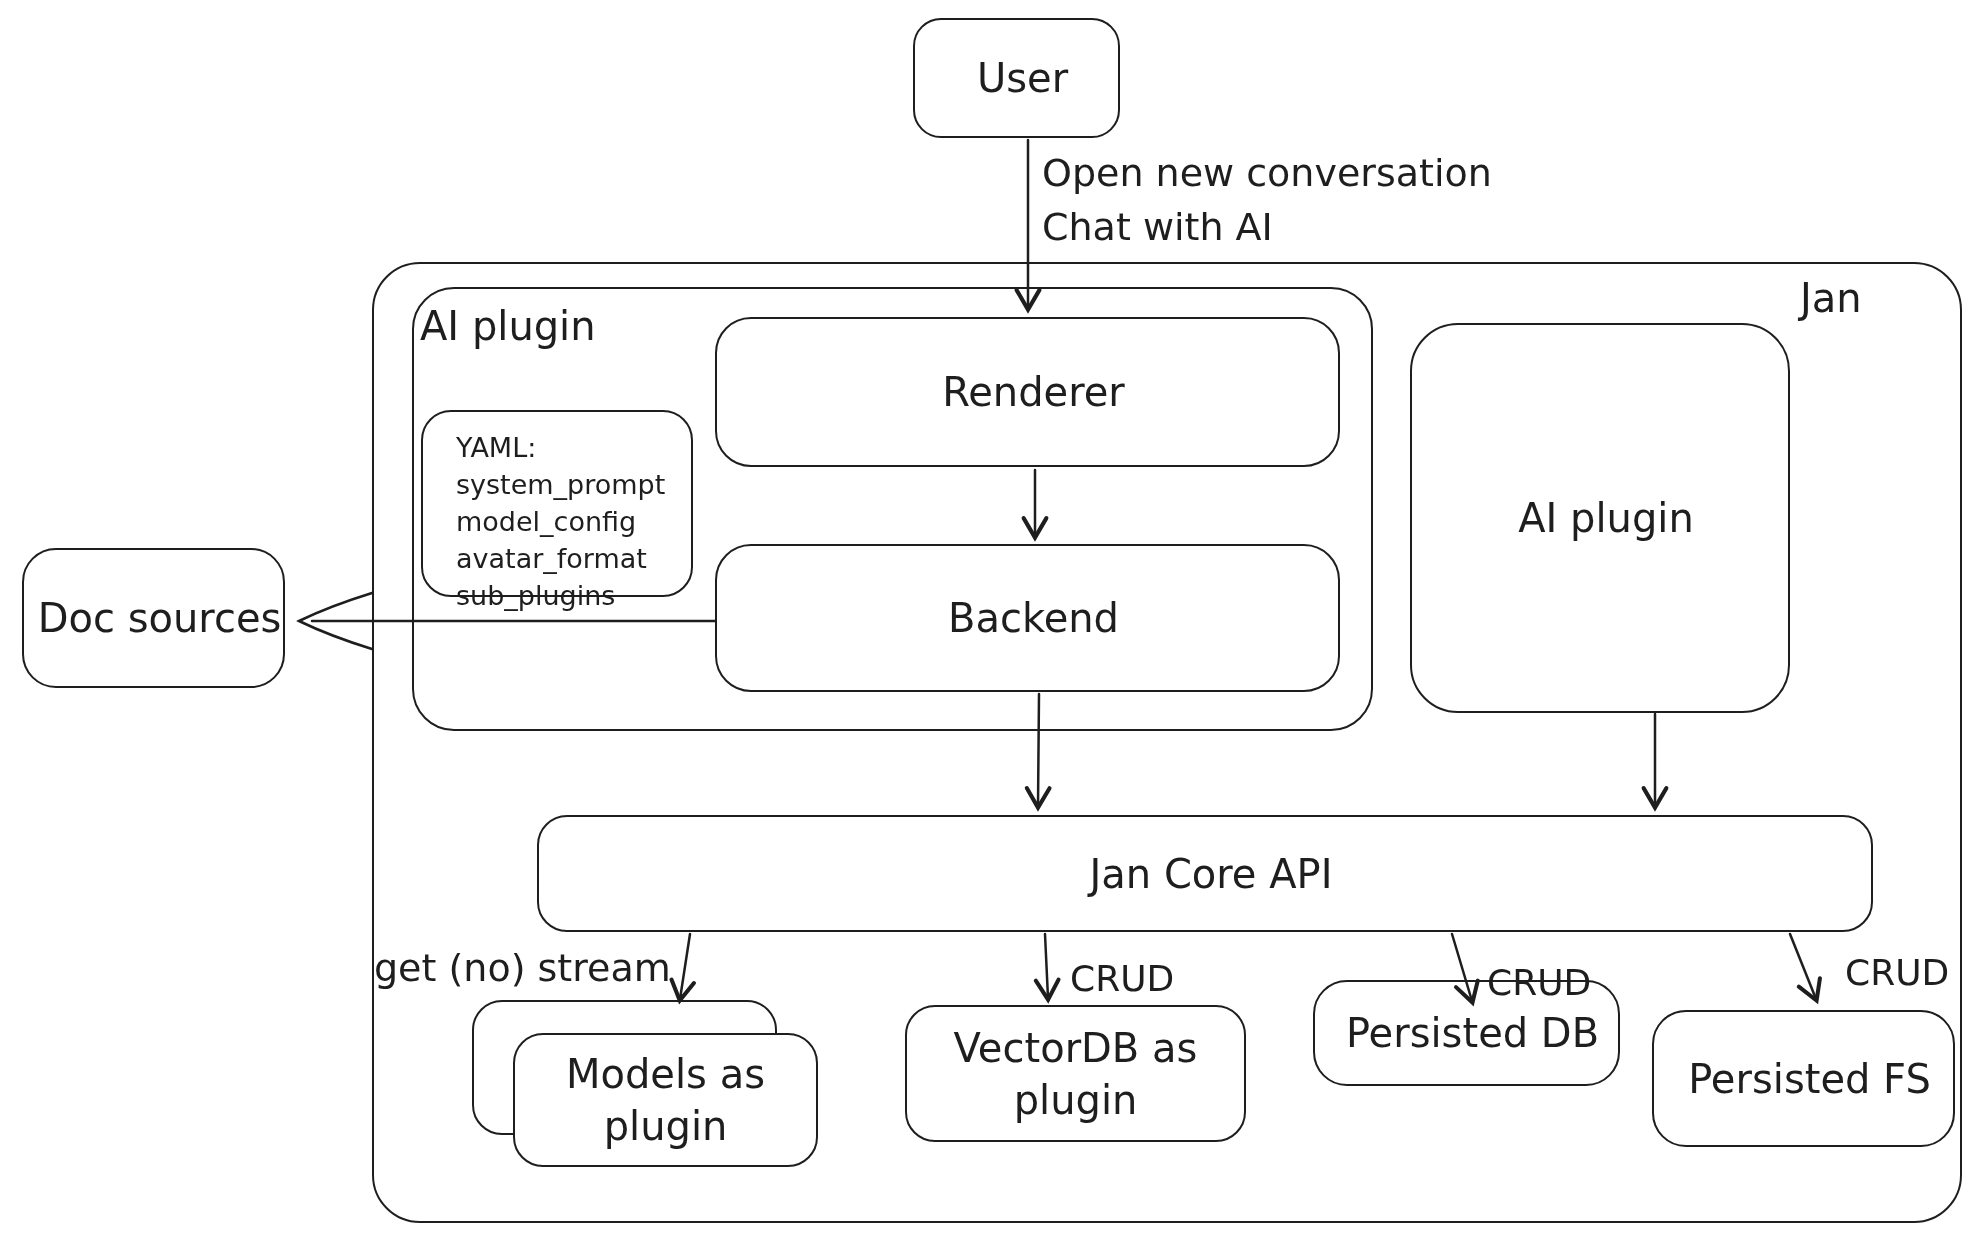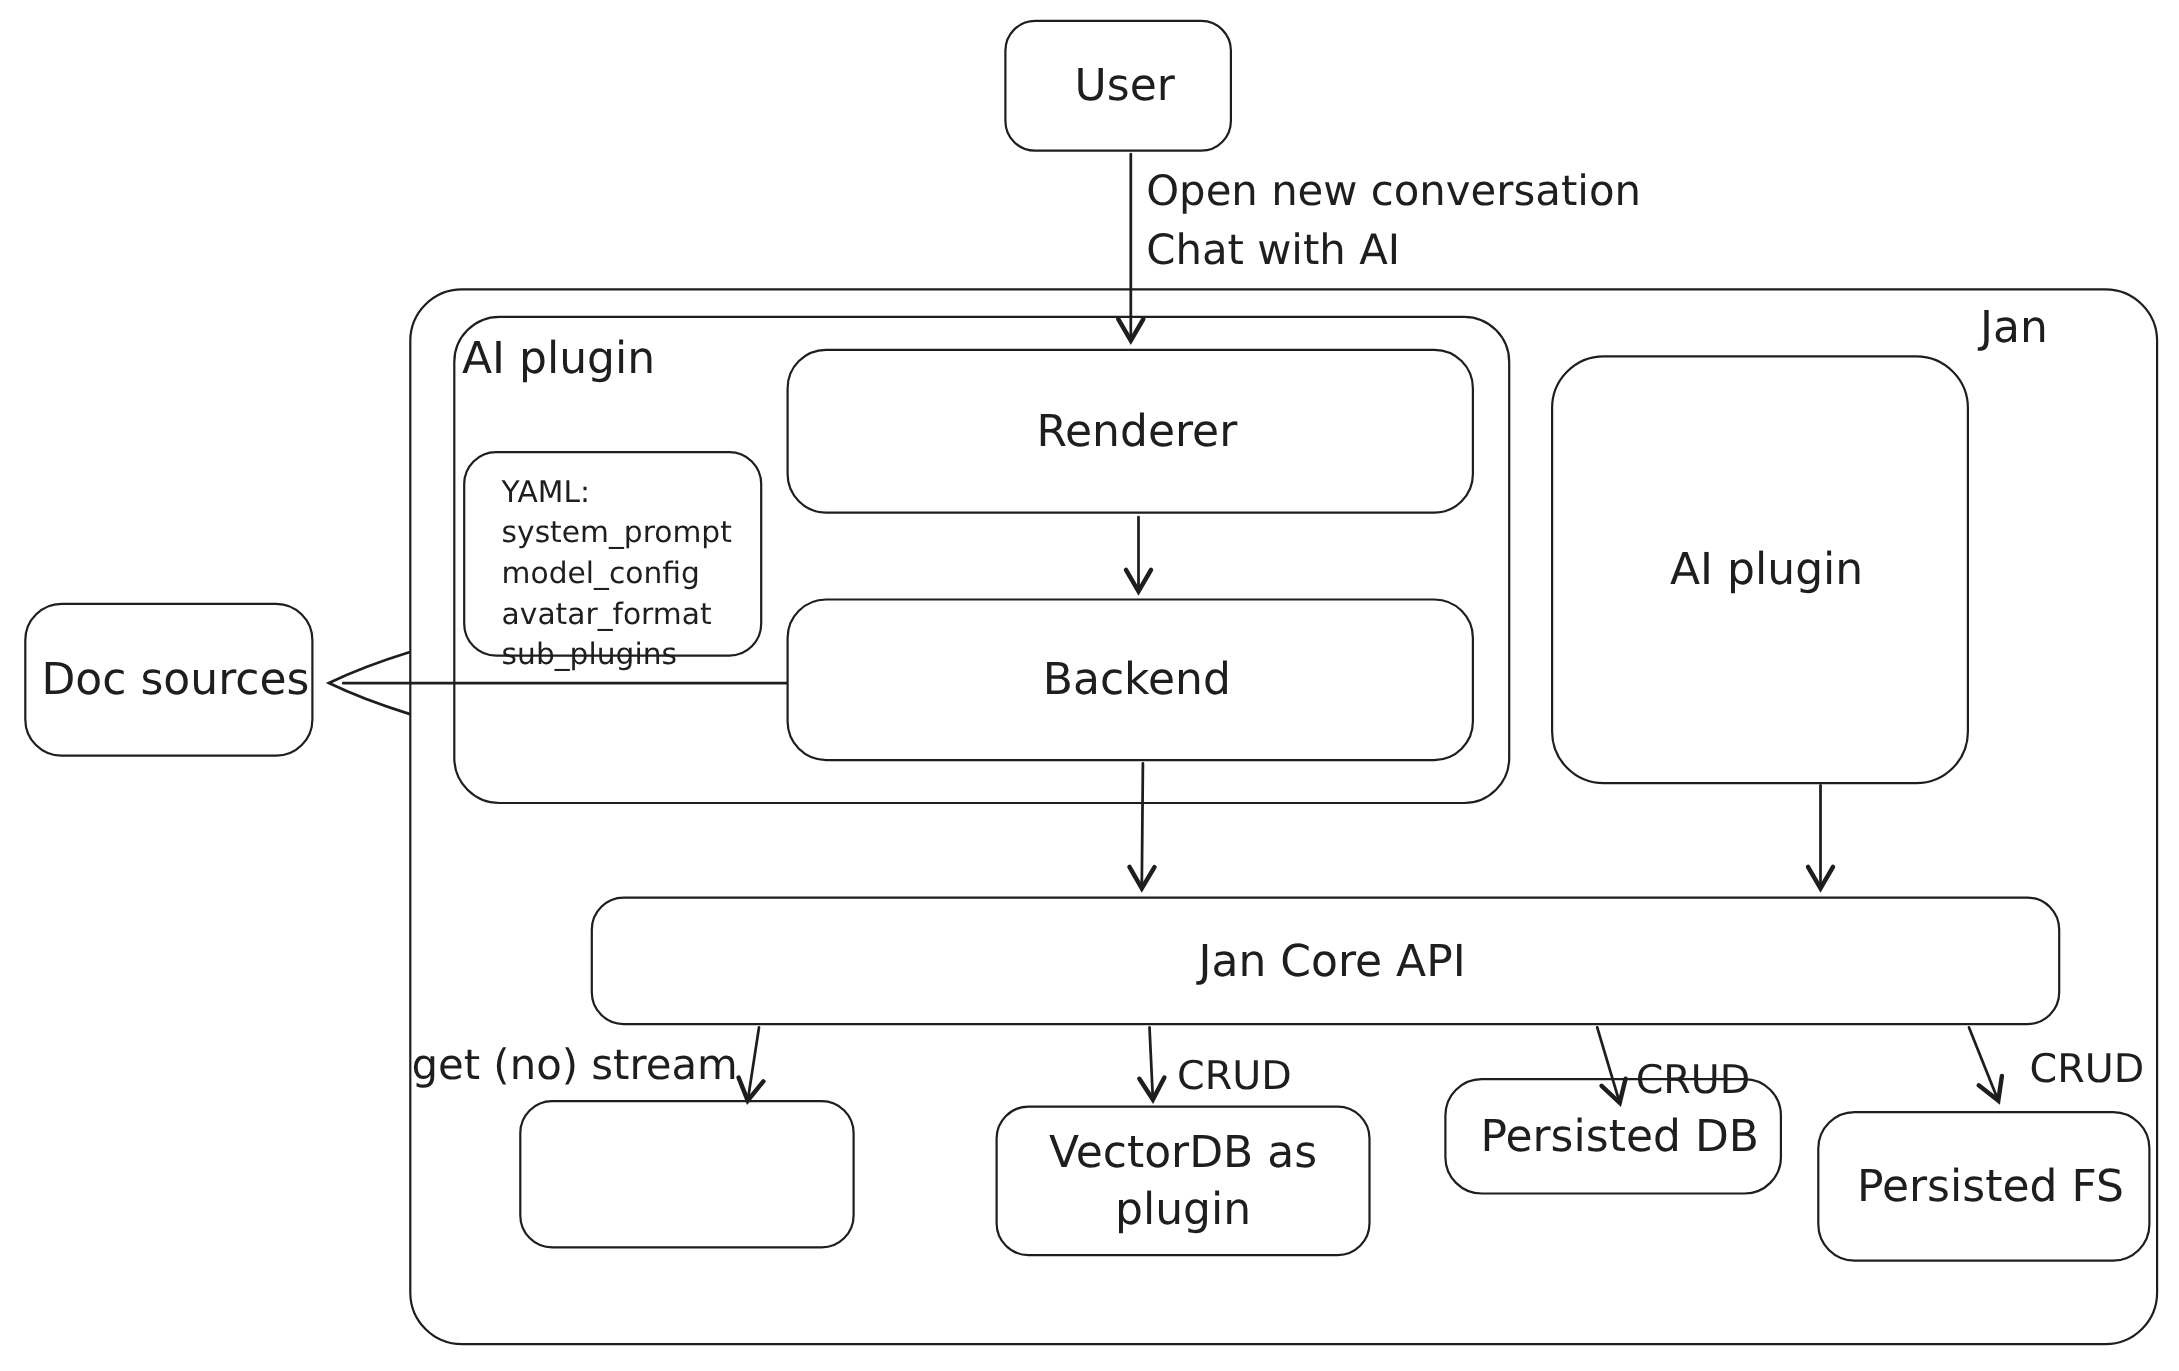--- a/index.html
+++ b/index.html
@@ -92,20 +92,23 @@
 
   <div class="box label-lg" style="left:537px;top:815px;width:1336px;height:117px;border-radius:30px;">
     <span>Jan Core API</span>
   </div>
 
   <div class="box label-lg" style="left:22px;top:548px;width:263px;height:140px;border-radius:34px;">
     <span>Doc sources</span>
   </div>
 
   <div class="box" style="left:472px;top:1000px;width:305px;height:135px;border-radius:30px;"></div>
+  <div class="box label-lg" style="left:513px;top:1033px;width:305px;height:134px;border-radius:30px;padding:0 24px;">
+    <span>Models as plugin</span>
+  </div>
 
   <div class="box label-lg" style="left:905px;top:1005px;width:341px;height:137px;border-radius:30px;padding:16px 20px;">
     <span>VectorDB as plugin</span>
   </div>
 
   <div class="box label-lg" style="left:1313px;top:980px;width:307px;height:106px;border-radius:34px;">
     <span>Persisted DB</span>
   </div>
 
   <div class="box label-lg" style="left:1652px;top:1010px;width:303px;height:137px;border-radius:34px;">

